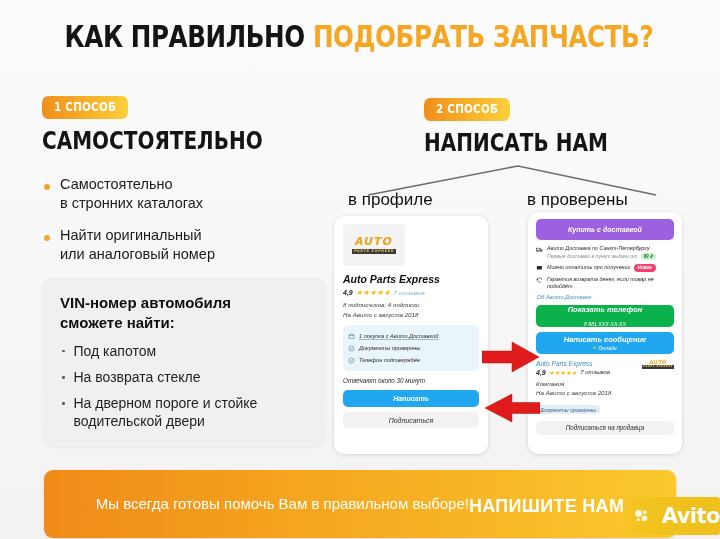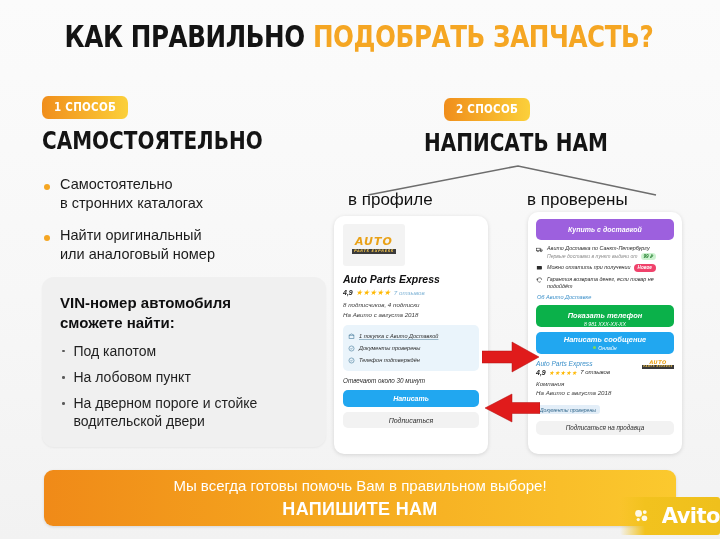--- a/index.html
+++ b/index.html
@@ -96,21 +96,21 @@
     margin-bottom:8px;
   }
   .vin-li:last-child{margin-bottom:0;}
   .vin-li .sq{
     flex:0 0 auto;margin:8px 9px 0 2px;
     width:2.5px;height:2.5px;border-radius:50%;background:#5b5b5b;
   }
 
   
   .right-head{
-    position:absolute;left:424px;top:98px;width:140px;text-align:center;
+    position:absolute;left:424px;top:98px;width:140px;text-align:left;
   }
   .bracket{
     position:absolute;left:340px;top:162px;width:340px;height:36px;
   }
 
   .sub-label{
     position:absolute;
     font-size:17px;color:#111;
     font-family:"Liberation Sans", sans-serif;
   }
@@ -175,21 +175,21 @@
   }
   .deliv-li{display:flex;align-items:flex-start;gap:4px;font-size:5.4px;color:#2b2b2b;margin-bottom:3.5px;line-height:1.35;}
   .deliv-ic{width:7px;height:7px;flex:0 0 auto;margin-top:0.5px;color:#2b2b2b;}
   .deliv-sub{font-size:5.1px;color:#8a8a8a;display:flex;align-items:center;gap:3px;margin-top:1px;}
   .badge-green{background:#cdf2d0;color:#1c7a28;border-radius:6px;padding:0.5px 3px;font-size:4.6px;font-weight:bold;}
   .badge-red{background:#F0426B;color:#fff;border-radius:6px;padding:1px 4px;font-size:4.6px;font-weight:bold;}
   .link-blue{font-size:5.6px;color:#3A8FC9;margin:2px 0 5px 1px;}
 
   .btn-green{
     background:#0BB14A;color:#fff;height:22px;border-radius:5px;
-    display:flex;flex-direction:column;align-items:center;justify-content:flex-end;
+    display:flex;flex-direction:column;align-items:center;justify-content:space-between;
     margin-bottom:5px;
   }
   .btn-green .l1{font-size:7.5px;font-weight:bold;}
   .btn-green .l2{font-size:5.2px;margin-top:1px;}
   .btn-blue2{
     background:#21A7F0;color:#fff;height:22px;border-radius:5px;
     display:flex;flex-direction:column;align-items:center;justify-content:center;
     margin-bottom:6px;
   }
   .btn-blue2 .l1{font-size:7.5px;font-weight:bold;}
@@ -210,24 +210,24 @@
   .btn-grey2{
     background:#f2f2f2;color:#2b2b2b;height:14px;border-radius:5px;margin-top:5px;
     display:flex;align-items:center;justify-content:center;font-size:6.3px;
   }
 
   
   .arrow{position:absolute;}
 
   
   .banner{
-    position:absolute;left:44px;top:470px;width:632px;height:56px;
+    position:absolute;left:44px;top:470px;width:632px;height:68px;
     background:linear-gradient(90deg,#F08A18 0%,#F5A81F 45%,#FBC92E 100%);
     border-radius:9px;
-    display:flex;flex-direction:column;align-items:center;justify-content:center;
+    display:flex;flex-direction:row;align-items:center;justify-content:center;
     box-shadow:0 1px 3px rgba(0,0,0,.12);
   }
   .banner .b1{color:#ffffff;font-size:15px;line-height:1.2;}
   .banner .b2{color:#ffffff;font-size:18px;font-weight:bold;margin-top:4px;letter-spacing:.3px;}
 
   .avito{
     position:absolute;right:0;bottom:4px;width:100px;height:38px;
     background:linear-gradient(90deg,rgba(247,200,40,0) 0%, #F2C21E 25%, #EFC01C 100%);
     display:flex;align-items:center;justify-content:flex-start;gap:12px;
     padding-left:14px;box-sizing:border-box;
@@ -267,21 +267,21 @@
   </div>
 
   <div class="vin-card">
     <div class="vin-title ws">VIN-номер автомобиля<br>сможете найти:</div>
     <div class="vin-li">
       <span class="sq"></span>
       <span class="ws">Под капотом</span>
     </div>
     <div class="vin-li">
       <span class="sq"></span>
-      <span class="ws">На лобовом пункт</span>
+      <span class="ws">На возврата стекле</span>
     </div>
     <div class="vin-li">
       <span class="sq"></span>
       <span class="ws">На дверном пороге и стойке<br>водительской двери</span>
     </div>
   </div>
 
   <div class="right-head">
     <div class="pill">2 СПОСОБ</div>
     <div class="bigheading">НАПИСАТЬ НАМ</div>

